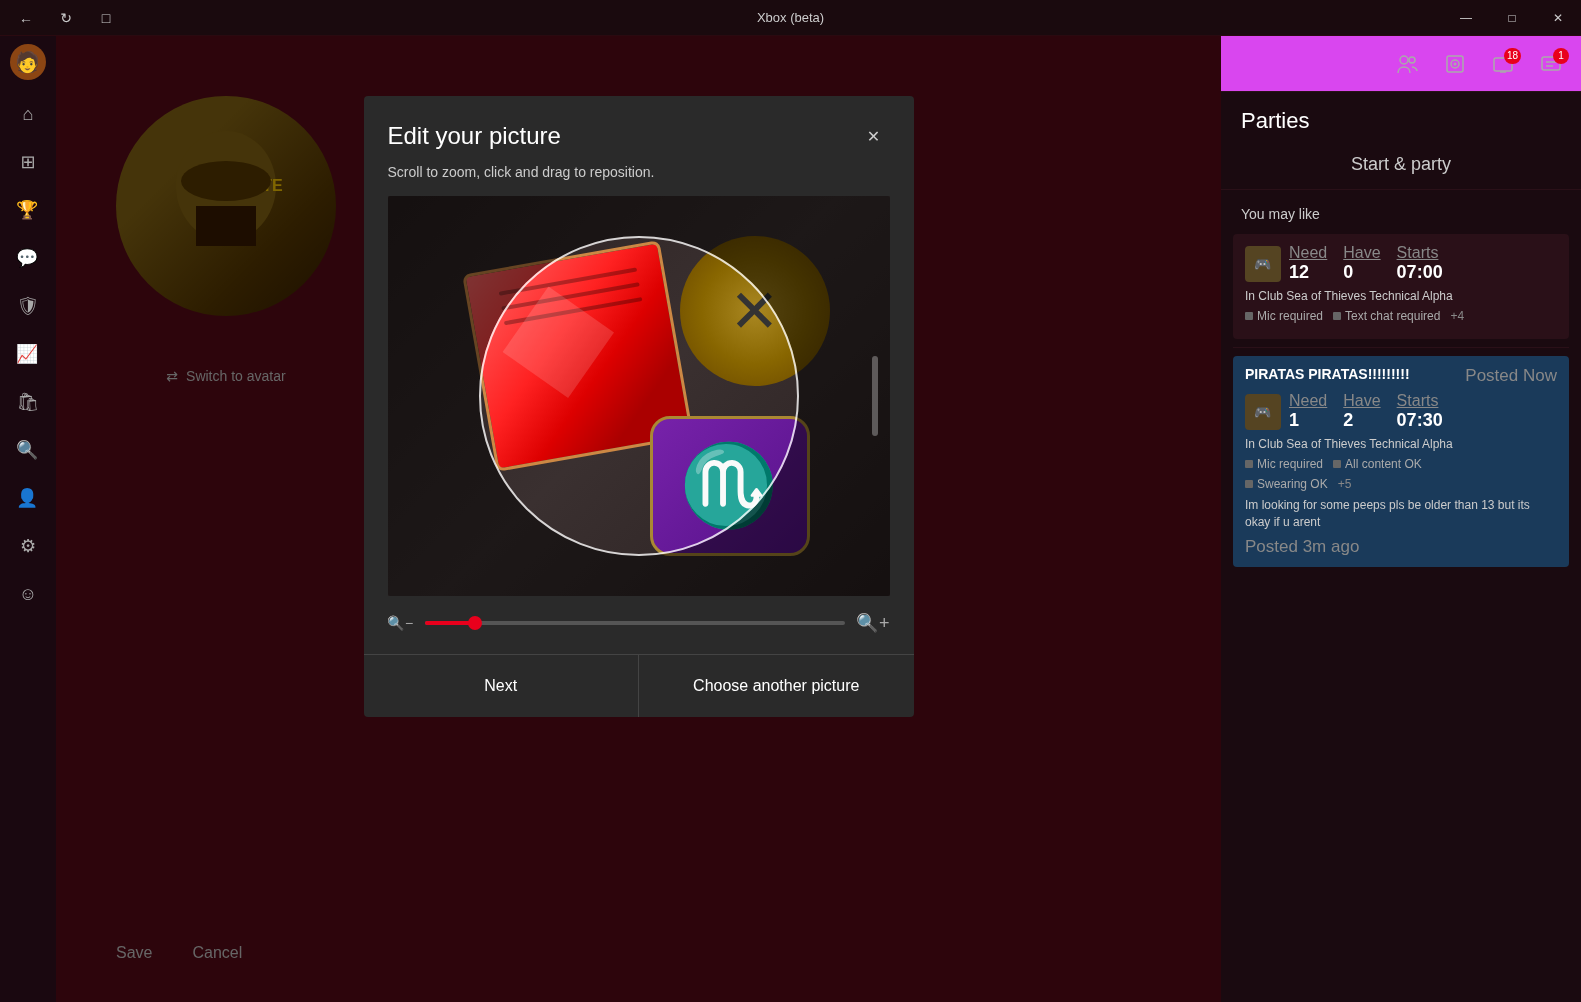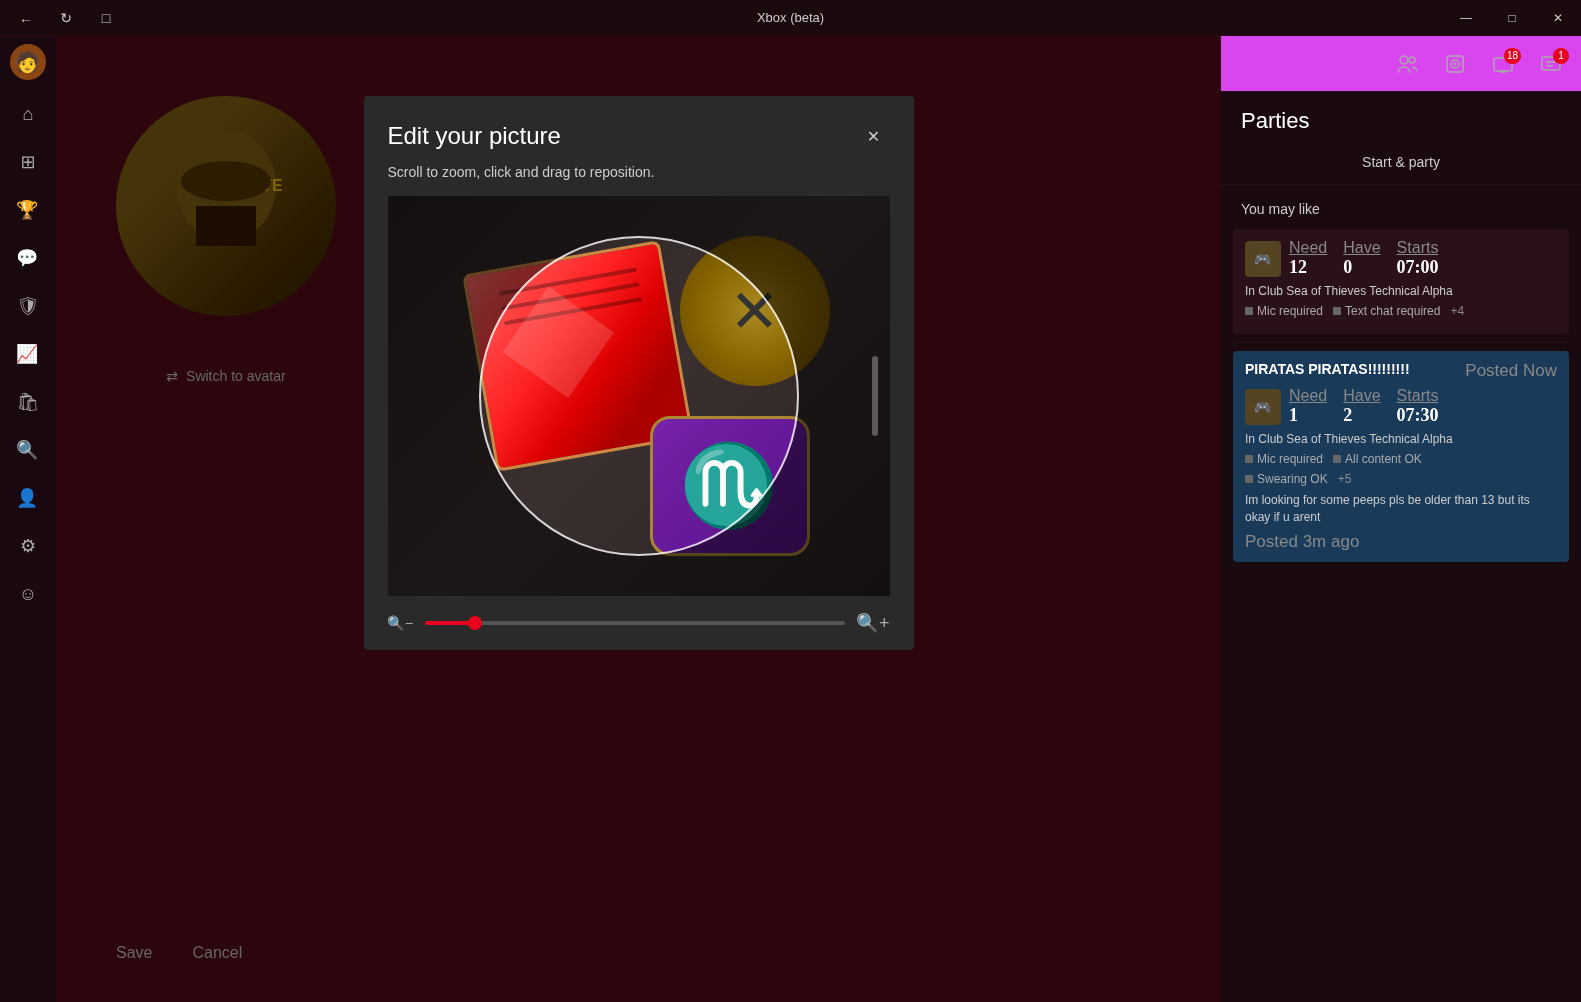--- a/index.html
+++ b/index.html
@@ -430,21 +430,21 @@
     }
     .party-tabs {
       display: flex;
       border-bottom: 1px solid #2a1018;
       padding: 0 20px;
     }
     .party-tab {
       flex: 1;
       padding: 12px 8px;
       text-align: center;
-      font-size: 14px;
+      font-size: 18px;
       color: #cccccc;
       cursor: pointer;
       border-bottom: 2px solid transparent;
     }
 
     .you-may-like {
       padding: 16px 20px 8px;
       font-size: 14px;
       color: #cccccc;
     }
@@ -485,21 +485,20 @@
     }
     .lfg-stat-label {
       font-size: 16px;
       color: #888888;
       text-decoration: underline;
     }
     .lfg-stat-value {
       font-size: 18px;
       font-weight: 600;
       color: #ffffff;
-      font-family: Liberation Serif, serif;
     }
     .lfg-club {
       font-size: 12px;
       color: #cccccc;
       margin-bottom: 6px;
     }
     .lfg-requirements {
       display: flex;
       flex-wrap: wrap;
       gap: 10px;
@@ -643,20 +642,24 @@
 
         <div class="zoom-area">
           <span class="zoom-icon" style="font-size:14px;">🔍−</span>
           <div class="zoom-slider">
             <div class="zoom-fill"></div>
             <div class="zoom-thumb"></div>
           </div>
           <span class="zoom-icon" style="font-size:18px;">🔍+</span>
         </div>
 
+        <div class="dialog-footer">
+          <button class="footer-btn">Next</button>
+          <button class="footer-btn">Choose another picture</button>
+        </div>
 
       </div>
     </div>
 
   </div>
 
   <div class="right-panel">
 
     <div class="right-panel-header">
       <div class="panel-icon-btn">

